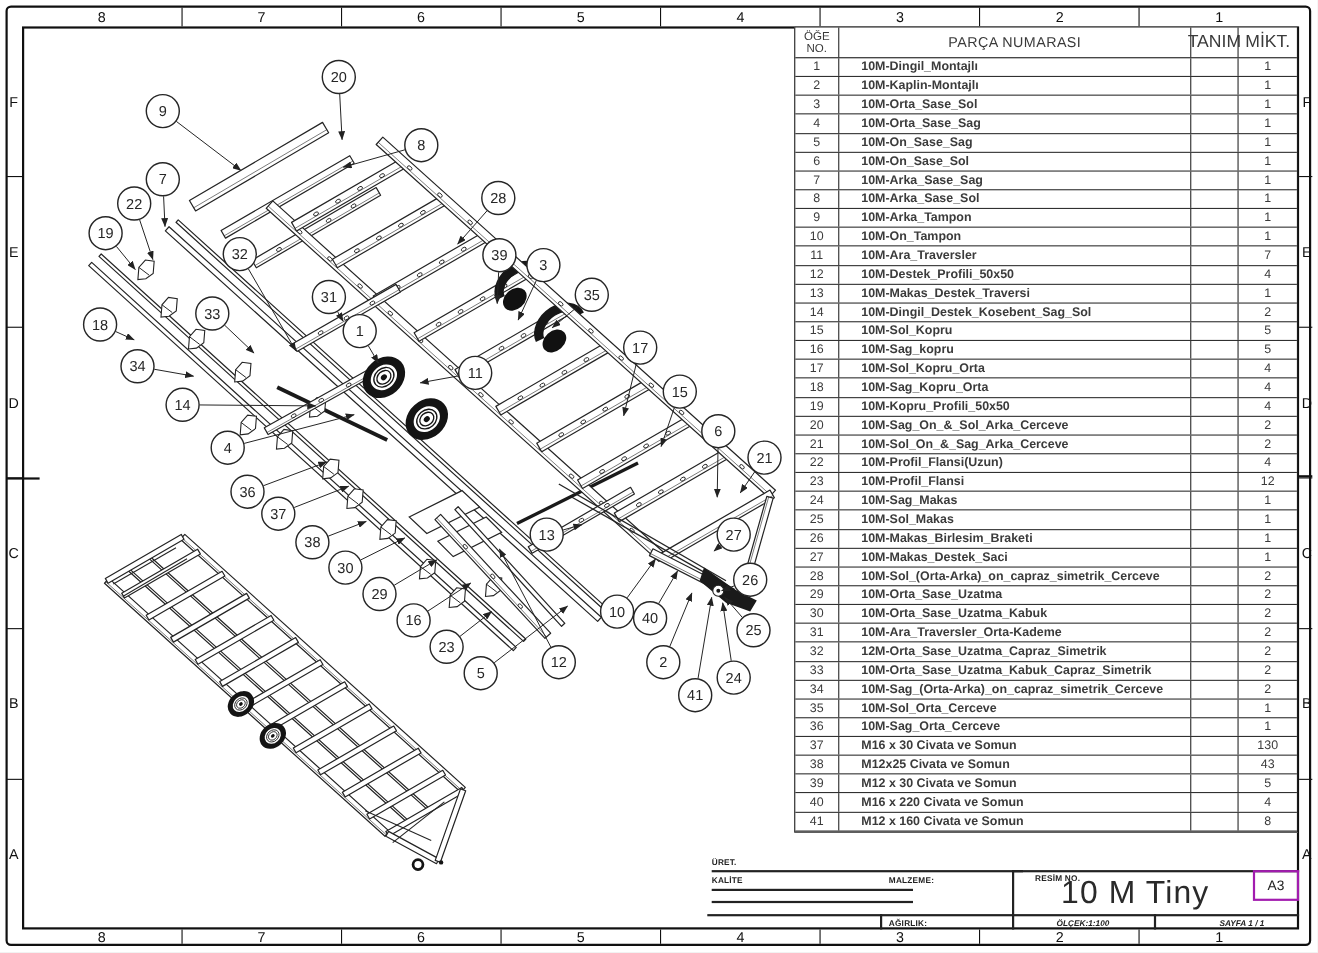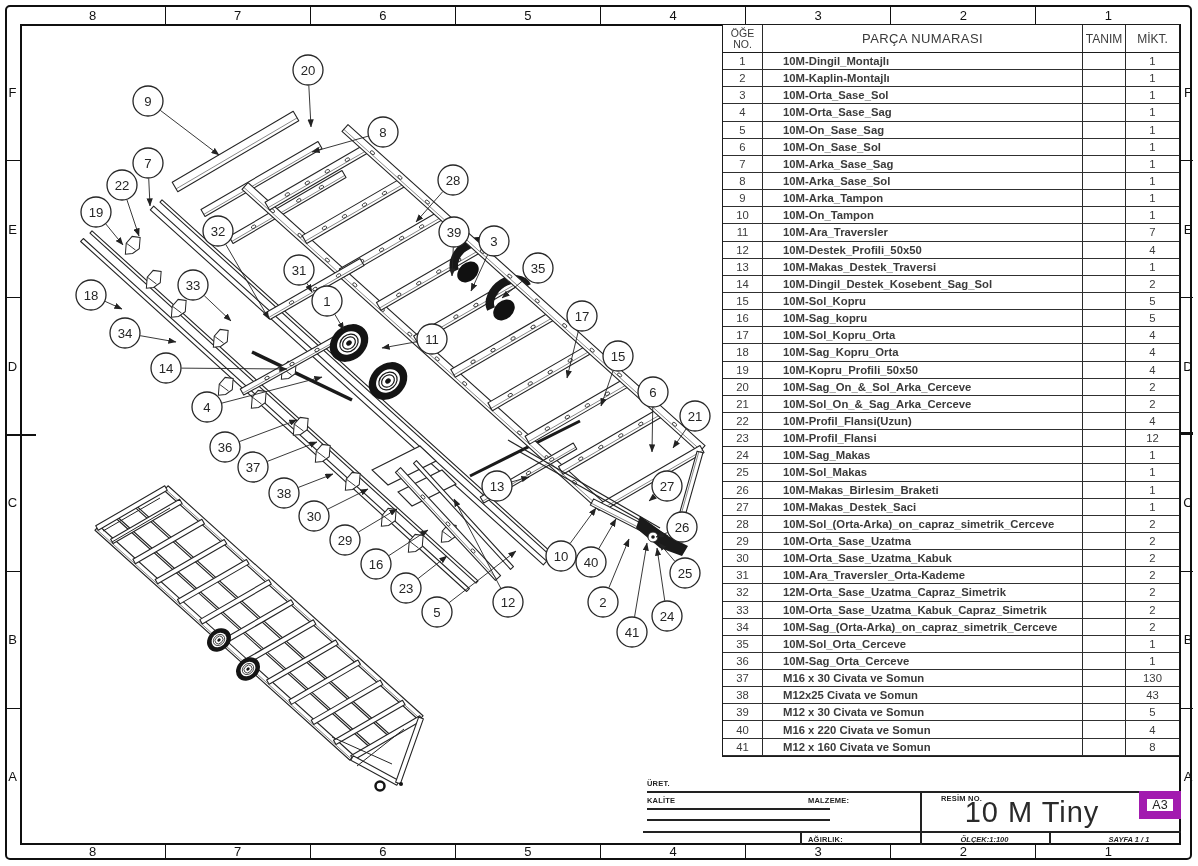--- a/index.html
+++ b/index.html
@@ -24,21 +24,21 @@
     position:absolute; left:722px; top:24px; width:458px;
     border:1.8px solid #1b1b1b; box-sizing:border-box; background:#fff;
   }
   .bom-header {
     display:grid; grid-template-columns:39px 1fr 43px 54px;
     border-bottom:1.8px solid #1b1b1b; height:27px;
   }
   .bom-header > div { display:flex; align-items:center; justify-content:center; color:#3a3a3a; }
   .bh-item { font-size:10.5px; line-height:1.02; text-align:center; }
   .bh-part { font-size:13px; letter-spacing:.4px; }
-  .bh-def, .bh-qty { font-size:12px; }
+  .bh-def, .bh-qty { font-size:16px; }
   .vline { border-left:1.3px solid #2a2a2a; }
   .bom-row {
     display:grid; grid-template-columns:39px 1fr 43px 54px;
     height:17.15px; box-sizing:border-box;
     border-bottom:1.4px solid #303030; color:#3b3b3b; font-size:11.3px;
   }
   .bom-row > div { display:flex; align-items:center; overflow:hidden; }
   .br-no { justify-content:center; }
   .br-part { padding-left:20px; white-space:nowrap;font-weight:bold; }
   .br-qty { justify-content:center; }
@@ -46,21 +46,21 @@
   
   .tb-label { position:absolute; font-size:7.5px; font-weight:bold; color:#222; letter-spacing:.2px; }
   .tb-line { position:absolute; background:#222; height:1.6px; }
   .tb-vline { position:absolute; background:#222; width:1.6px; }
   .tb-title {
     position:absolute; left:920px; top:796px; width:224px; text-align:center;
     font-size:29px; color:#2a2a2a; letter-spacing:1px; line-height:32px;
   }
   .a3box {
     position:absolute; left:1139px; top:791px; width:42px; height:28px;
-    border:8px solid #a21caf; box-sizing:border-box; display:flex;
+    border:2px solid #a21caf; box-sizing:border-box; display:flex;
     align-items:center; justify-content:center; font-size:12.5px; color:#222;
   }
   .tb-cell { position:absolute; font-size:7.5px; font-weight:bold; color:#222; text-align:center;font-style:italic; }
   svg.drawing { position:absolute; left:0; top:0; pointer-events:none; }
 </style>
 </head>
 <body>
 
 <div class="sheet">
   <div class="outer-border"></div>

